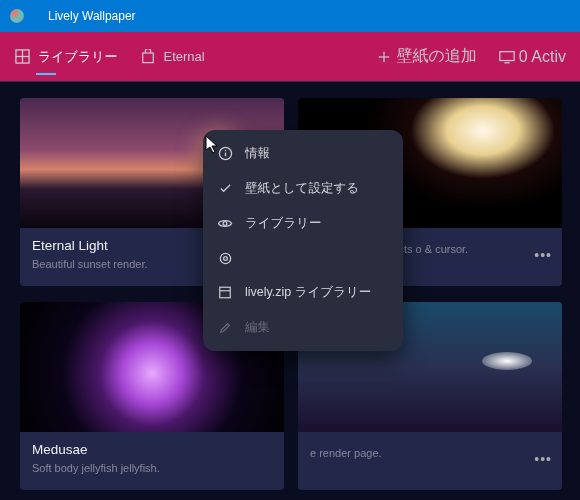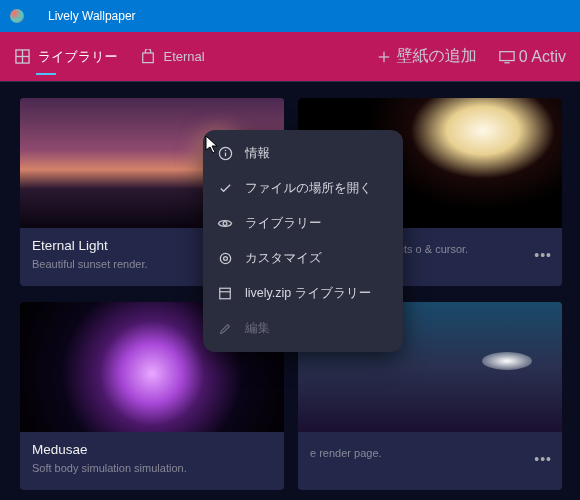--- a/index.html
+++ b/index.html
@@ -99,21 +99,21 @@
       <div class="card-title"></div>
       <div class="card-desc">using WebGL, reacts o &amp; cursor.</div>
     </div>
     <div class="more-btn">•••</div>
   </div>
 
   <div class="card">
     <div class="thumb medusae"></div>
     <div class="card-info">
       <div class="card-title">Medusae</div>
-      <div class="card-desc">Soft body simulation simulation.</div>
+      <div class="card-desc">Soft body jellyfish jellyfish.</div>
     </div>
   </div>
 
   <div class="card">
     <div class="thumb fluids2"></div>
     <div class="card-info">
       <div class="card-title"></div>
       <div class="card-desc">e render page.</div>
     </div>
     <div class="more-btn">•••</div>
@@ -131,39 +131,38 @@
         </svg>
       </span>
     <span>情報</span>
   </div>
   <div class="menu-item">
     <span class="mi-icon">
         <svg width="15" height="15" viewBox="0 0 16 16">
           <path d="M3 8 l3 3 l7 -7" class="ico-stroke"></path>
         </svg>
       </span>
-    <span>ファイルの場所を開く</span>
+    <span>壁紙として設定する</span>
   </div>
   <div class="menu-item">
     <span class="mi-icon">
         <svg width="16" height="15" viewBox="0 0 16 16">
           <path d="M1 8 C3 4 13 4 15 8 C13 12 3 12 1 8 Z" class="ico-stroke"></path>
           <circle cx="8" cy="8" r="2" class="ico-stroke"></circle>
         </svg>
       </span>
     <span>ライブラリー</span>
   </div>
   <div class="menu-item">
     <span class="mi-icon">
         <svg width="15" height="15" viewBox="0 0 16 16">
           <circle cx="8" cy="8" r="5.5" class="ico-stroke"></circle>
           <circle cx="8" cy="8" r="2" class="ico-stroke"></circle>
         </svg>
       </span>
-    <span>カスタマイズ</span>
   </div>
   <div class="menu-item">
     <span class="mi-icon">
         <svg width="14" height="15" viewBox="0 0 16 16">
           <rect x="2" y="2" width="12" height="12" class="ico-stroke"></rect>
           <line x1="2" y1="6" x2="14" y2="6" class="ico-stroke"></line>
         </svg>
       </span>
     <span>lively.zip ライブラリー</span>
   </div>

